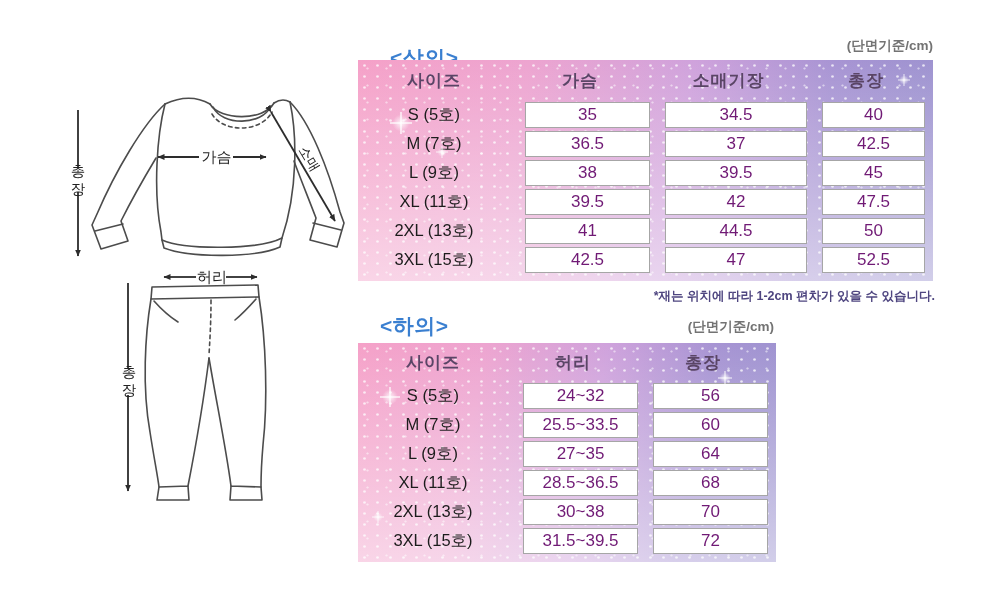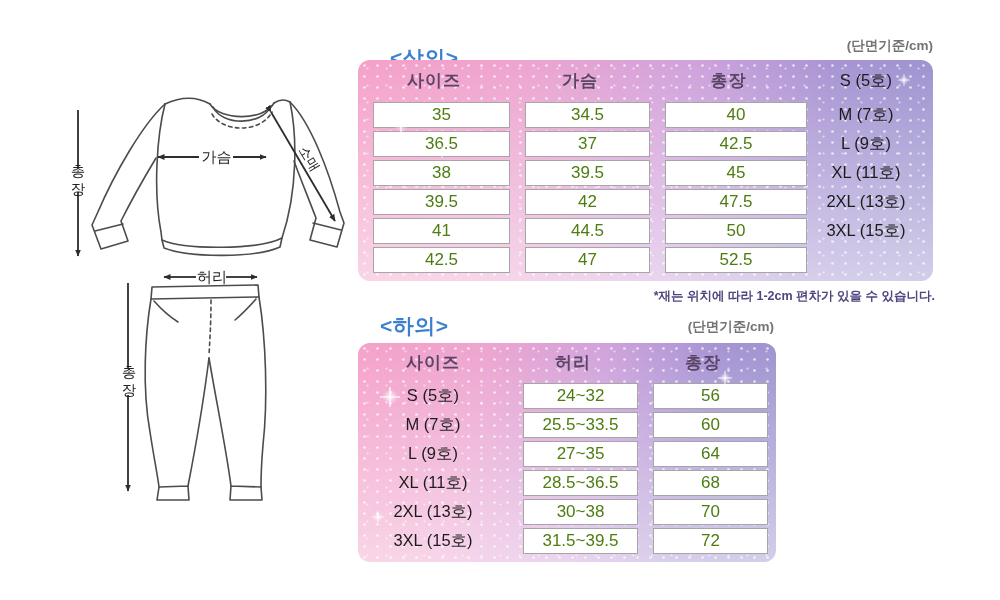--- a/index.html
+++ b/index.html
@@ -7,29 +7,28 @@
           font-family:"Liberation Sans","DejaVu Sans",sans-serif;}
 
   
   .glitter{
     background-image:
       radial-gradient(rgba(255,255,255,0.75) 0.8px, rgba(255,255,255,0) 1.9px),
       radial-gradient(rgba(255,255,255,0.5) 0.7px, rgba(255,255,255,0) 1.6px),
       linear-gradient(to bottom, rgba(255,255,255,0) 0%, rgba(255,255,255,0.55) 100%),
       linear-gradient(100deg, #f5a1c8 0%, #eda4d0 28%, #cfa2dc 55%, #a794d3 78%, #9b93cf 100%);
     background-size:13px 11px, 19px 17px, 100% 100%, 100% 100%;
-    border-radius:12px;
   }
   .panel{position:absolute;display:grid;row-gap:3px;padding:2px 8px 8px 0;box-sizing:content-box;}
   .panel .h{display:flex;align-items:center;justify-content:center;
             font-weight:bold;font-size:17px;color:#5a4566;letter-spacing:1px;}
   .panel .sz{display:flex;align-items:center;justify-content:center;
              font-size:16.5px;color:#1c1c1c;}
   .panel .c{background:#fff;border:1px solid #a6a6a6;display:flex;align-items:center;
-            justify-content:center;font-size:17px;color:#4d7c0f;margin-left:15px;}
+            justify-content:center;font-size:17px;color:#701a75;margin-left:15px;}
 
   .tbl-title{position:absolute;font-size:21px;font-weight:bold;color:#3a7fd0;letter-spacing:0.5px;}
   .unit-note{position:absolute;font-size:13.5px;font-weight:bold;color:#737373;}
   .footnote{position:absolute;font-size:12.5px;font-weight:bold;color:#4f4680;}
 
   
   .star{position:absolute;pointer-events:none;
     background:
       linear-gradient(to right, rgba(255,255,255,0) 43%, rgba(255,255,255,0.95) 50%, rgba(255,255,255,0) 57%),
       linear-gradient(to bottom, rgba(255,255,255,0) 43%, rgba(255,255,255,0.95) 50%, rgba(255,255,255,0) 57%),
@@ -110,20 +109,21 @@
   <div class="tbl-title" style="left:390px;top:30px;margin-top:14px;">&lt;상의&gt;</div>
   <div class="unit-note" style="right:67px;top:37px;">(단면기준/cm)</div>
 
   <div class="panel glitter" style="left:358px;top:60px;grid-template-columns:152px 140px 157px 118px;grid-template-rows:37px repeat(6,26px);">
     <span class="star" style="left:32px;top:52px;width:22px;height:22px;"></span>
     <span class="star" style="left:78px;top:86px;width:12px;height:12px;"></span>
     <span class="star" style="left:540px;top:14px;width:12px;height:12px;"></span>
 
     <div class="h">사이즈</div>
     <div class="h">가슴</div>
+    <div class="h">소매기장</div>
     <div class="h">총장</div>
 
     <div class="sz">S (5호)</div>
     <div class="c">35</div>
     <div class="c">34.5</div>
     <div class="c">40</div>
 
     <div class="sz">M (7호)</div>
     <div class="c">36.5</div>
     <div class="c">37</div>

